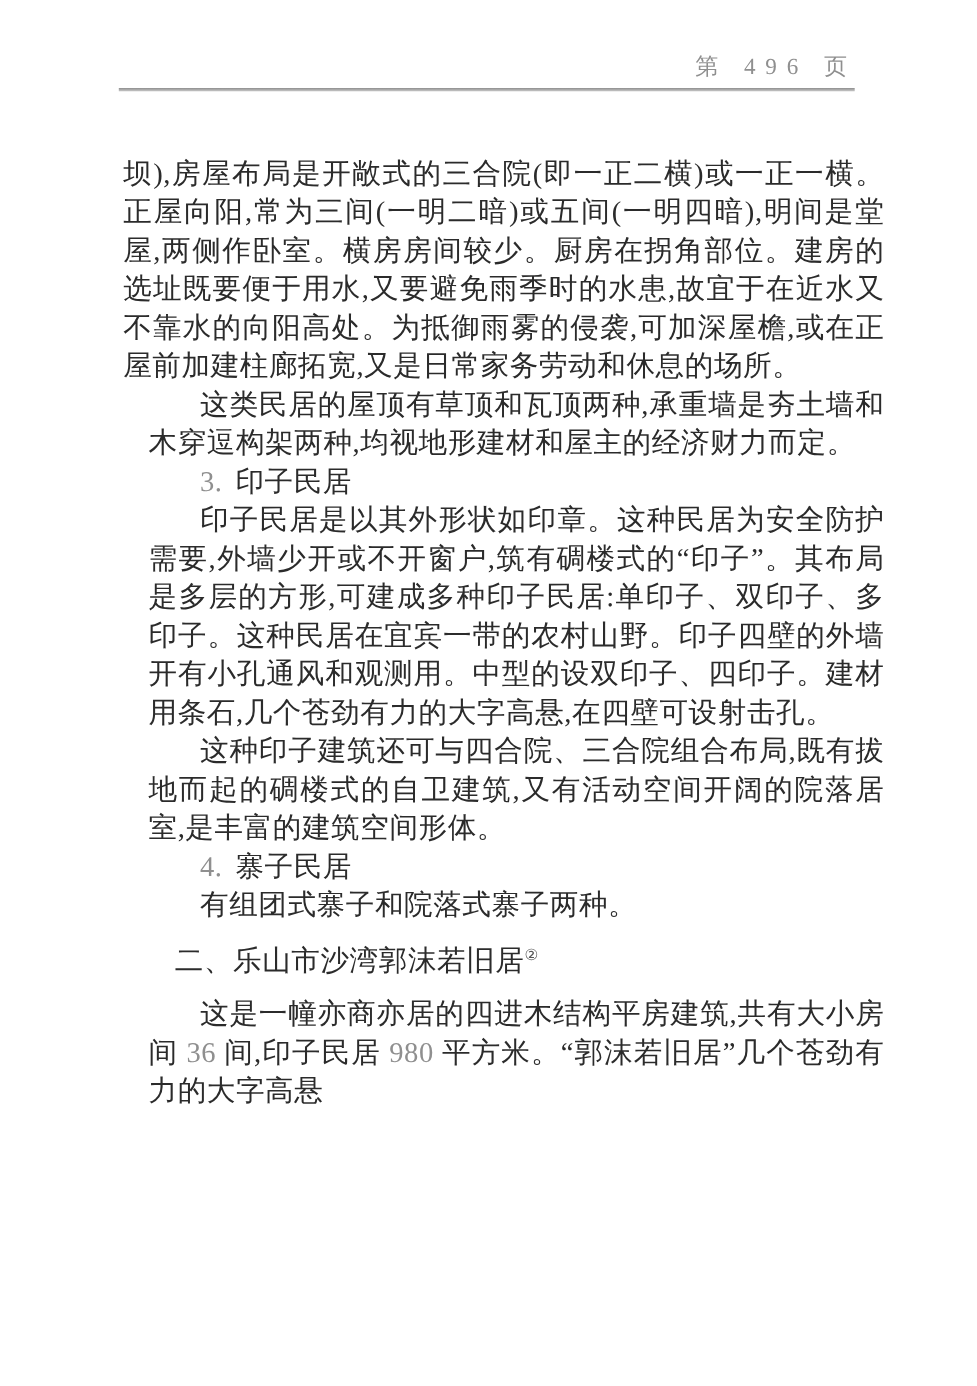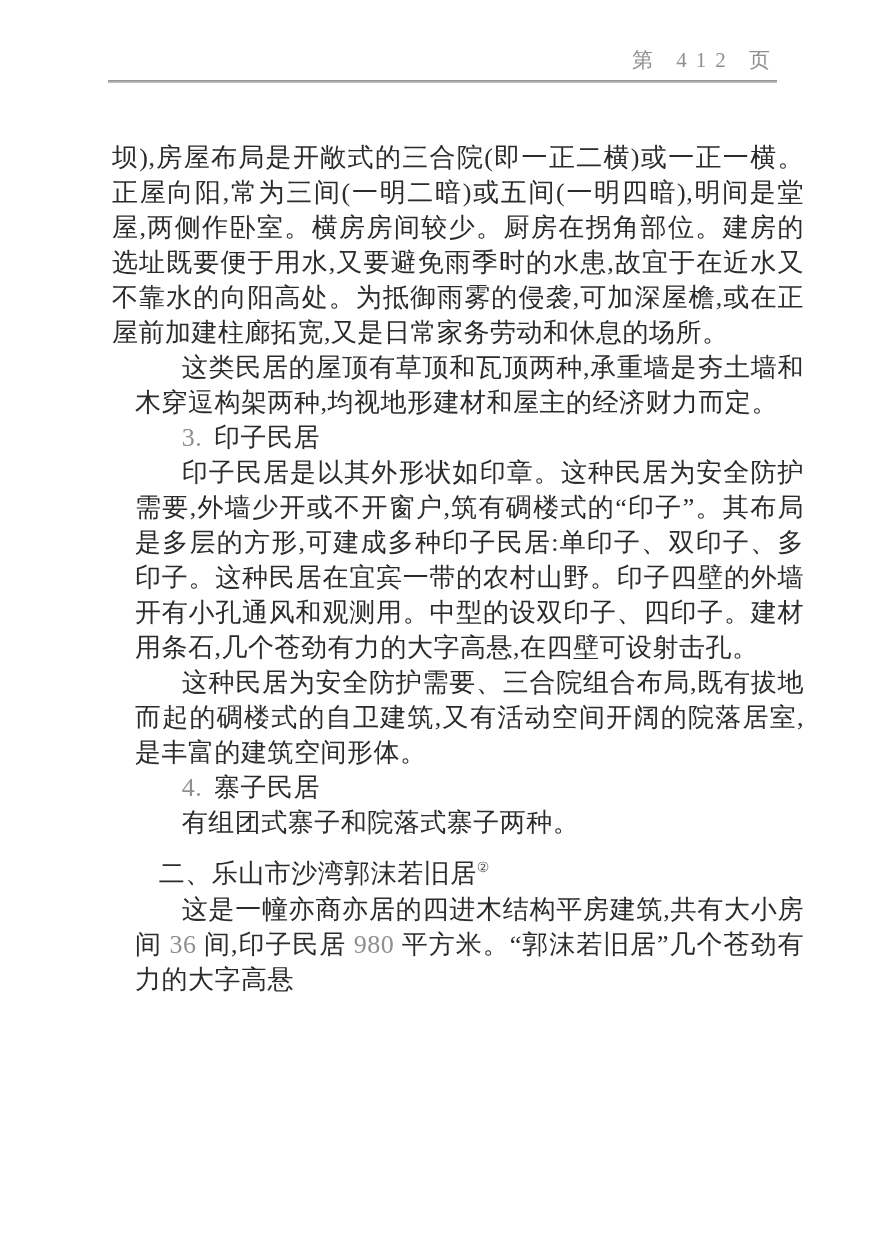--- a/index.html
+++ b/index.html
@@ -48,21 +48,21 @@
   }
   .body-text p {
     margin: 0;
   }
   p.indent {
     text-indent: 1.8em;
     margin-left: 23px;
   }
   p.heading {
     margin-top: 16px;
-    margin-bottom: 1px;
+    margin-bottom: 13px;
     text-indent: 1.8em;
   }
   .gray-num {
     color: #8f8f8f;
   }
   .num-gap {
     margin-right: 0.45em;
   }
   sup.fn {
     font-size: 14px;
@@ -70,36 +70,36 @@
     color: #555555;
     vertical-align: super;
   }
 </style>
 </head>
 <body>
 
 <div class="page">
 
   <div class="header">
-    <span class="page-num">第 412 页</span>
+    <span class="page-num">第 496 页</span>
   </div>
 
   <div class="rule"></div>
 
   <div class="body-text">
 
     <p class="noindent">坝),房屋布局是开敞式的三合院(即一正二横)或一正一横。正屋向阳,常为三间(一明二暗)或五间(一明四暗),明间是堂屋,两侧作卧室。横房房间较少。厨房在拐角部位。建房的选址既要便于用水,又要避免雨季时的水患,故宜于在近水又不靠水的向阳高处。为抵御雨雾的侵袭,可加深屋檐,或在正屋前加建柱廊拓宽,又是日常家务劳动和休息的场所。</p>
 
     <p class="indent">这类民居的屋顶有草顶和瓦顶两种,承重墙是夯土墙和木穿逗构架两种,均视地形建材和屋主的经济财力而定。</p>
 
     <p class="indent"><span class="gray-num num-gap">3.</span><span>印子民居</span></p>
 
     <p class="indent">印子民居是以其外形状如印章。这种民居为安全防护需要,外墙少开或不开窗户,筑有碉楼式的“印子”。其布局是多层的方形,可建成多种印子民居:单印子、双印子、多印子。这种民居在宜宾一带的农村山野。印子四壁的外墙开有小孔通风和观测用。中型的设双印子、四印子。建材用条石,几个苍劲有力的大字高悬,在四壁可设射击孔。</p>
 
-    <p class="indent">这种民居为安全防护需要、三合院组合布局,既有拔地而起的碉楼式的自卫建筑,又有活动空间开阔的院落居室,是丰富的建筑空间形体。</p>
+    <p class="indent">这种印子建筑还可与四合院、三合院组合布局,既有拔地而起的碉楼式的自卫建筑,又有活动空间开阔的院落居室,是丰富的建筑空间形体。</p>
 
     <p class="indent"><span class="gray-num num-gap">4.</span><span>寨子民居</span></p>
 
     <p class="indent">有组团式寨子和院落式寨子两种。</p>
 
     <p class="heading"><span>二、乐山市沙湾郭沫若旧居</span><sup class="fn">②</sup></p>
 
 
     <p class="indent"><span>这是一幢亦商亦居的四进木结构平房建筑,共有大小房间 </span><span class="gray-num">36</span><span> 间,印子民居 </span><span class="gray-num">980</span><span> 平方米。“郭沫若旧居”几个苍劲有力的大字高悬</span></p>
 

